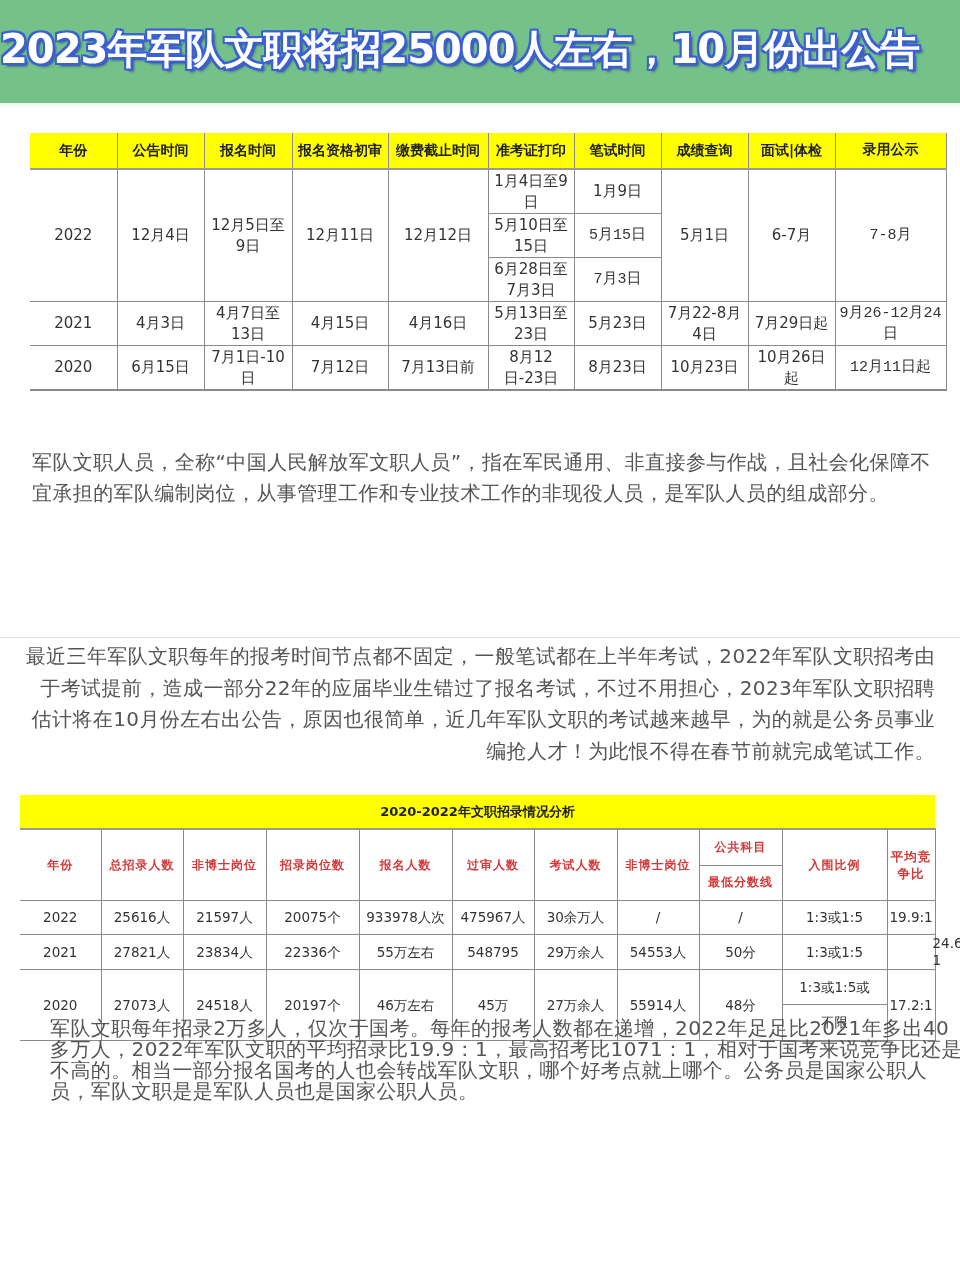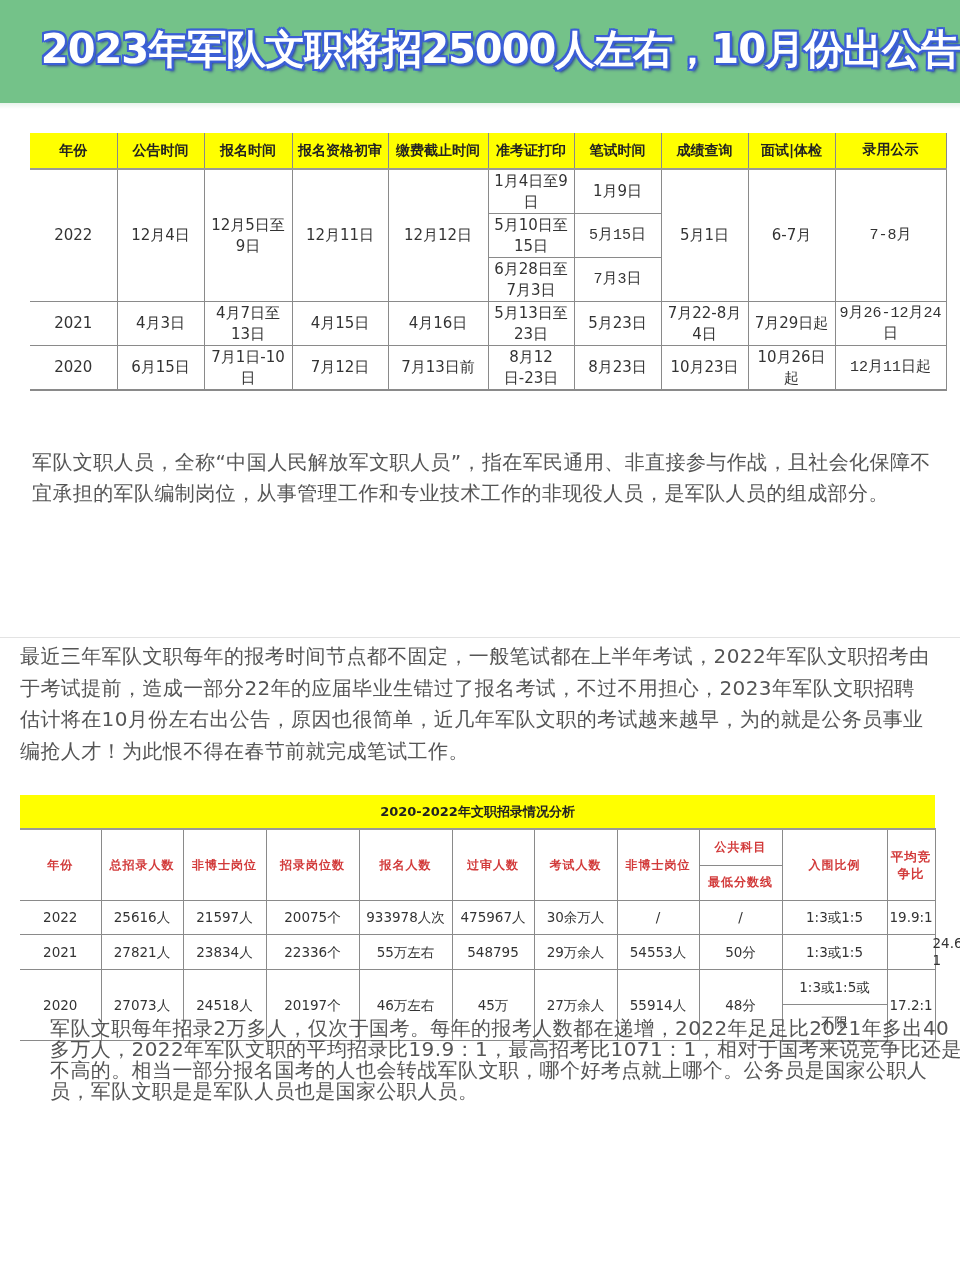--- a/index.html
+++ b/index.html
@@ -1,37 +1,37 @@
 <!DOCTYPE html>
 <html><head>
 <meta charset="utf-8">
 <style>
   html, body { margin:0; padding:0; }
   body { width:960px; height:1280px; background:#ffffff; position:relative; overflow:hidden; font-family:"DejaVu Sans", sans-serif; }
   .banner { position:absolute; left:0; top:0; width:960px; height:103px; background:#74c289; }
-  .banner-title { position:absolute; left:0; right:0; top:22px; text-align:right; font-family:"DejaVu Sans", sans-serif; font-weight:bold; font-size:40px; letter-spacing:-1px; color:#ffffff;
+  .banner-title { position:absolute; left:0; right:0; top:22px; text-align:left; font-family:"DejaVu Sans", sans-serif; font-weight:bold; font-size:40px; letter-spacing:-1px; color:#ffffff;
     text-shadow: -2px -2px 0 #3b5fd6, 2px -2px 0 #3b5fd6, -2px 2px 0 #3b5fd6, 2px 2px 0 #3b5fd6, 0 2px 0 #3b5fd6, 0 -2px 0 #3b5fd6, 2px 0 0 #3b5fd6, -2px 0 0 #3b5fd6, 3px 3px 3px #2a3f9a; }
   .banner-shadow { position:absolute; left:0; top:103px; width:960px; height:6px; background:linear-gradient(#e9f3ec, #ffffff); }
 
   table { border-collapse:collapse; position:absolute; table-layout:fixed; }
   td, th { border:1.5px solid #8a8a8a; text-align:center; vertical-align:middle; padding:0 2px; line-height:21px; }
 
   
   #t1 { left:30px; top:133px; width:916px; font-size:15px; color:#333; }
   #t1 th { background:#ffff00; height:35px; font-weight:bold; font-size:14px; color:#222; border-top:none; border-bottom:2px solid #999; }
   #t1 td.sub { height:43px; }
   #t1 td.row { height:43px; }
   #t1 td.last { border-bottom:2px solid #8a8a8a; }
   #t1 tr td:first-child, #t1 tr th:first-child { border-left:none; }
   #t1 tr td:last-child, #t1 tr th:last-child { border-right-color:#8a8a8a;font-family:Liberation Mono, monospace; }
 
   .para { position:absolute; font-family:"DejaVu Sans", sans-serif; color:#555; font-size:20px; line-height:31px; letter-spacing:0.4px; margin:0; }
   #p1 { left:32px; top:447px; width:915px; }
   .divider { position:absolute; left:0; top:637px; width:960px; height:1px; background:#e3e3e3; }
-  #p2 { left:20px; top:641px; width:915px; line-height:31.5px; }
+  #p2 { left:20px; top:641px; width:915px; line-height:31.5px;text-align:right; }
 
   
   .t2-wrap { position:absolute; left:20px; top:795px; width:915px; }
   #t2 { position:static; width:915px; font-size:13.5px; color:#333; }
   #t2 td.title { background:#ffff00; height:33px; font-weight:bold; font-size:13px; color:#222; border:none; border-bottom:2px solid #999; text-align:center; }
   #t2 th { background:#fff; color:#d23a3a; font-family:"DejaVu Serif", serif; font-weight:bold; font-size:12px; letter-spacing:1px; }
   #t2 th.hdr { height:70px; }
   #t2 th.half { height:34px; }
   #t2 td { height:33px;margin-top:8px; }
   #t2 td.tall { height:70px; }

